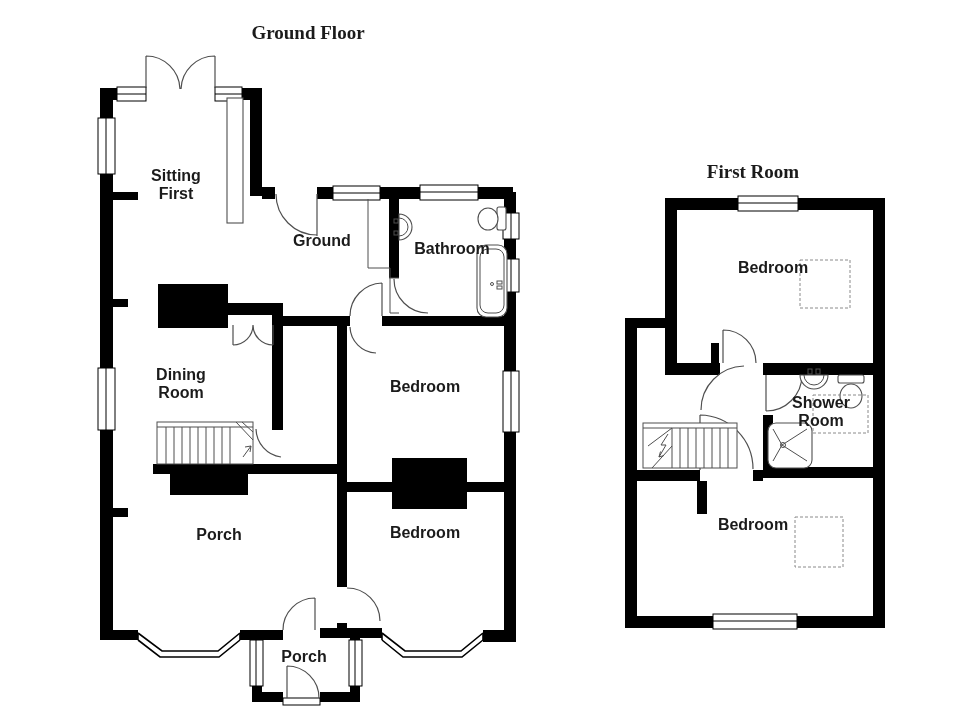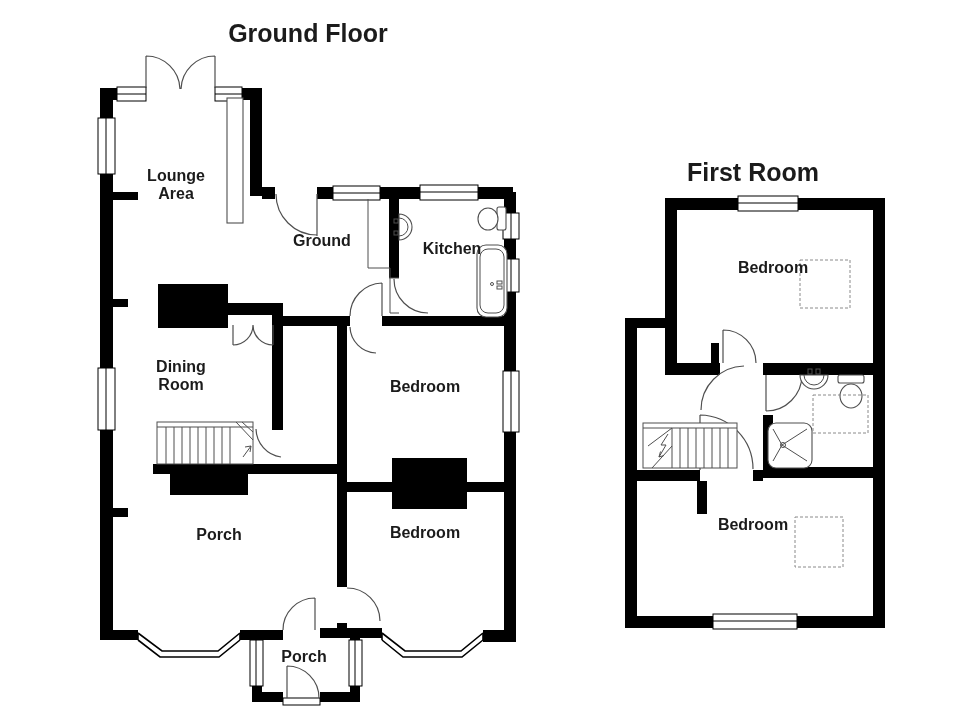--- a/index.html
+++ b/index.html
@@ -7,21 +7,21 @@
   }
   html,body{margin:0;padding:0;background:var(--bg);}
   .canvas{position:relative;width:980px;height:712px;background:var(--bg);overflow:hidden;
           font-family:"Liberation Sans", sans-serif;}
   .canvas svg{position:absolute;left:0;top:0;}
   .room-label{position:absolute;transform:translate(-50%,-50%);
               font-weight:bold;font-size:16px;line-height:1.12;text-align:center;
               color:var(--text);white-space:normal;}
   .room-label.nowrap{white-space:nowrap;}
   .plan-title{position:absolute;transform:translate(-50%,-50%);
-              font-weight:bold;font-size:25px;color:var(--text);white-space:nowrap;}
+              font-weight:bold;font-size:19px;color:var(--text);white-space:nowrap;font-family:Liberation Serif, serif;}
   .wall{fill:var(--wall);stroke:none;}
   .win{fill:#ffffff;stroke:var(--wall);stroke-width:1;}
   .winline{stroke:var(--wall);stroke-width:1;fill:none;}
   .opening{fill:#ffffff;stroke:none;}
   .door{stroke:var(--line);stroke-width:1.2;fill:none;}
   .fix{stroke:var(--line);stroke-width:1.1;fill:#ffffff;}
   .fixl{stroke:var(--line);stroke-width:1;fill:none;}
   .stair{stroke:var(--line);stroke-width:1;fill:#ffffff;}
   .dash{stroke:var(--dash);stroke-width:1;fill:none;stroke-dasharray:3 2;}
   .bay{stroke:var(--wall);stroke-width:1.6;fill:none;}
@@ -238,25 +238,26 @@
       <rect class="dash" x="800" y="260" width="50" height="48"></rect>
       <rect class="dash" x="813" y="395" width="55" height="38"></rect>
       <rect class="dash" x="795" y="517" width="48" height="50"></rect>
     </g>
   </g>
 </svg>
 
   <div class="plan-title" style="left:308px;top:33px;">Ground Floor</div>
   <div class="plan-title" style="left:753px;top:172px;">First Room</div>
 
-  <div class="room-label" style="left:176px;top:185px;width:64px;">Lounge Area</div>
+  <div class="room-label" style="left:176px;top:185px;width:64px;">Sitting First</div>
   <div class="room-label nowrap" style="left:322px;top:241px;">Ground</div>
-  <div class="room-label nowrap" style="left:452px;top:249px;">Kitchen</div>
-  <div class="room-label" style="left:181px;top:376px;width:72px;text-align:center;">Dining Room</div>
+  <div class="room-label nowrap" style="left:452px;top:249px;">Bathroom</div>
+  <div class="room-label" style="left:181px;top:384px;width:72px;text-align:center;">Dining Room</div>
   <div class="room-label nowrap" style="left:425px;top:387px;">Bedroom</div>
   <div class="room-label nowrap" style="left:219px;top:535px;">Porch</div>
   <div class="room-label nowrap" style="left:425px;top:533px;">Bedroom</div>
   <div class="room-label nowrap" style="left:304px;top:657px;text-align:right;">Porch</div>
 
   <div class="room-label nowrap" style="left:773px;top:268px;">Bedroom</div>
+  <div class="room-label" style="left:821px;top:412px;width:86px;">Shower Room</div>
   <div class="room-label nowrap" style="left:753px;top:525px;">Bedroom</div>
 
 </div>
 
 </body></html>

